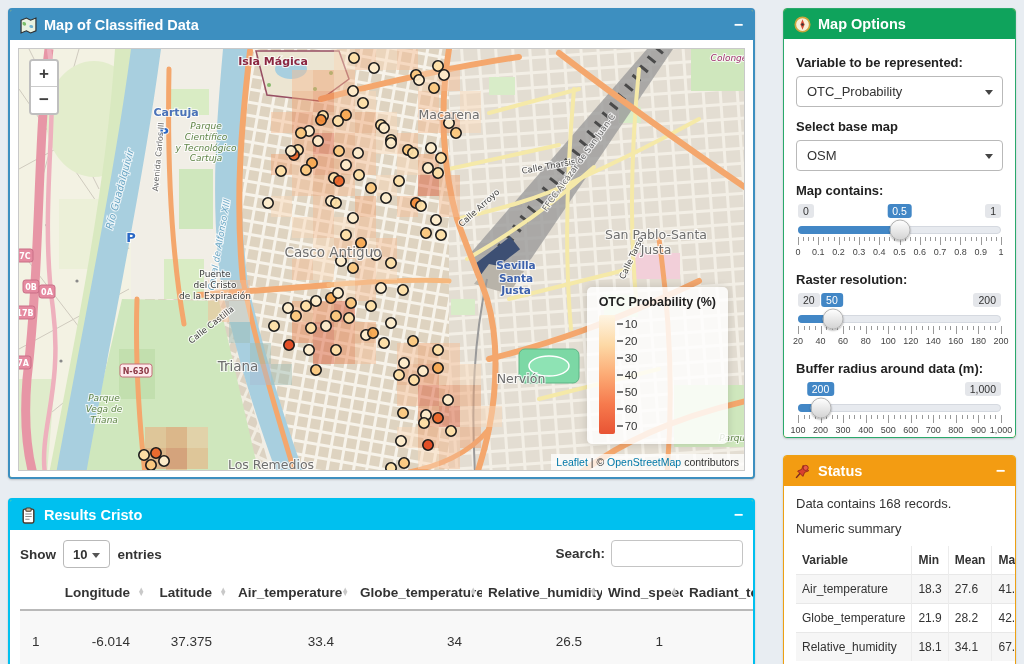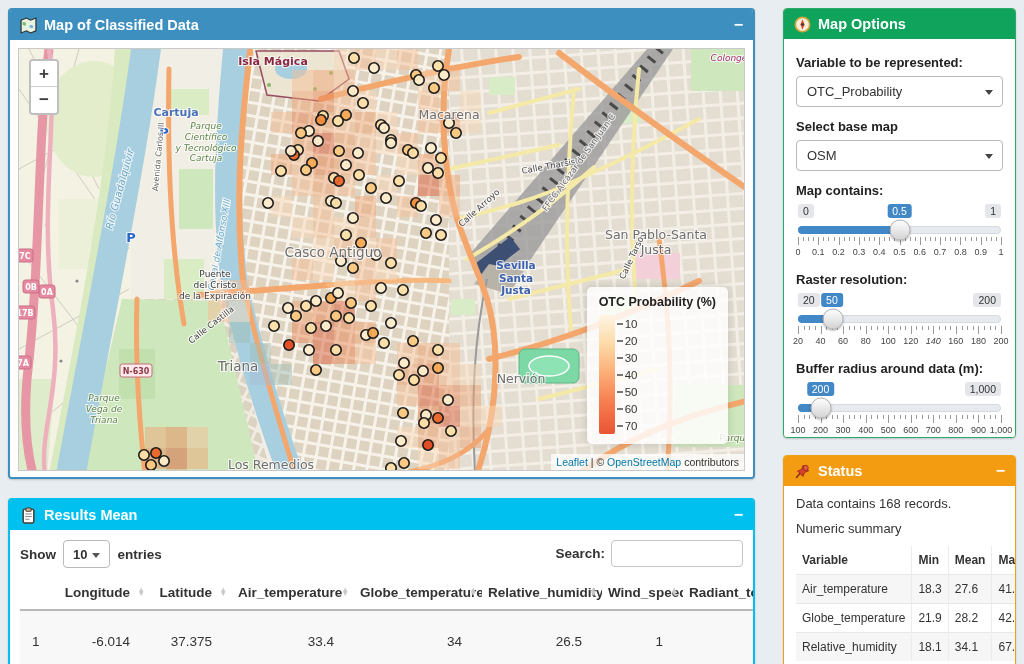--- a/index.html
+++ b/index.html
@@ -538,21 +538,21 @@
 
 <div class="box" id="results-box">
   <div class="box-header">
     <span class="hicon">
       <svg viewBox="0 0 16 16">
           <rect x="3" y="2" width="10" height="13" rx="1.5" fill="#fff" stroke="#4a3b2f" stroke-width="1.4"></rect>
           <rect x="5.5" y="1" width="5" height="3" rx="1" fill="#cbb89a" stroke="#4a3b2f" stroke-width="1"></rect>
           <path d="M5 6.5 h6 M5 9 h6 M5 11.5 h4" stroke="#8a8a8a" stroke-width="1"></path>
         </svg>
     </span>
-    <span class="htitle">Results Mean</span>
+    <span class="htitle">Results Cristo</span>
     <button class="collapse-btn">−</button>
   </div>
   <div class="box-body">
     <div class="dt-controls">
       <div class="dt-len">
         <span>Show</span>
         <div class="sel sm">
           <span>10</span>
           <span class="caret"></span>
         </div>
@@ -746,21 +746,21 @@
           <i class="tk sm" style="left:91.66666666666666%"></i>
           <i class="tk sm" style="left:94.44444444444444%"></i>
           <i class="tk sm" style="left:97.22222222222221%"></i>
           <i class="tk bg" style="left:100%"></i>
           <span class="tkl" style="left: 0%;">20</span>
           <span class="tkl" style="left: 11.1111%;">40</span>
           <span class="tkl" style="left: 22.2222%;">60</span>
           <span class="tkl" style="left: 33.3333%;">80</span>
           <span class="tkl" style="left: 44.4444%;">100</span>
           <span class="tkl" style="left: 55.5556%;">120</span>
-          <span class="tkl" style="left: 66.6667%; font-style: italic;">140</span>
+          <span class="tkl" style="left: 66.6667%;">140</span>
           <span class="tkl" style="left: 77.7778%;">160</span>
           <span class="tkl" style="left: 88.8889%;">180</span>
           <span class="tkl" style="left: 100%;">200</span>
         </div>
       </div>
     <div class="slider-block">
         <div class="opt-label">Buffer radius around data (m):</div>
         <div class="irs-row">
           <span class="bdg max">1,000</span>
           <span class="bdg val" style="left:11.1%">200</span>

